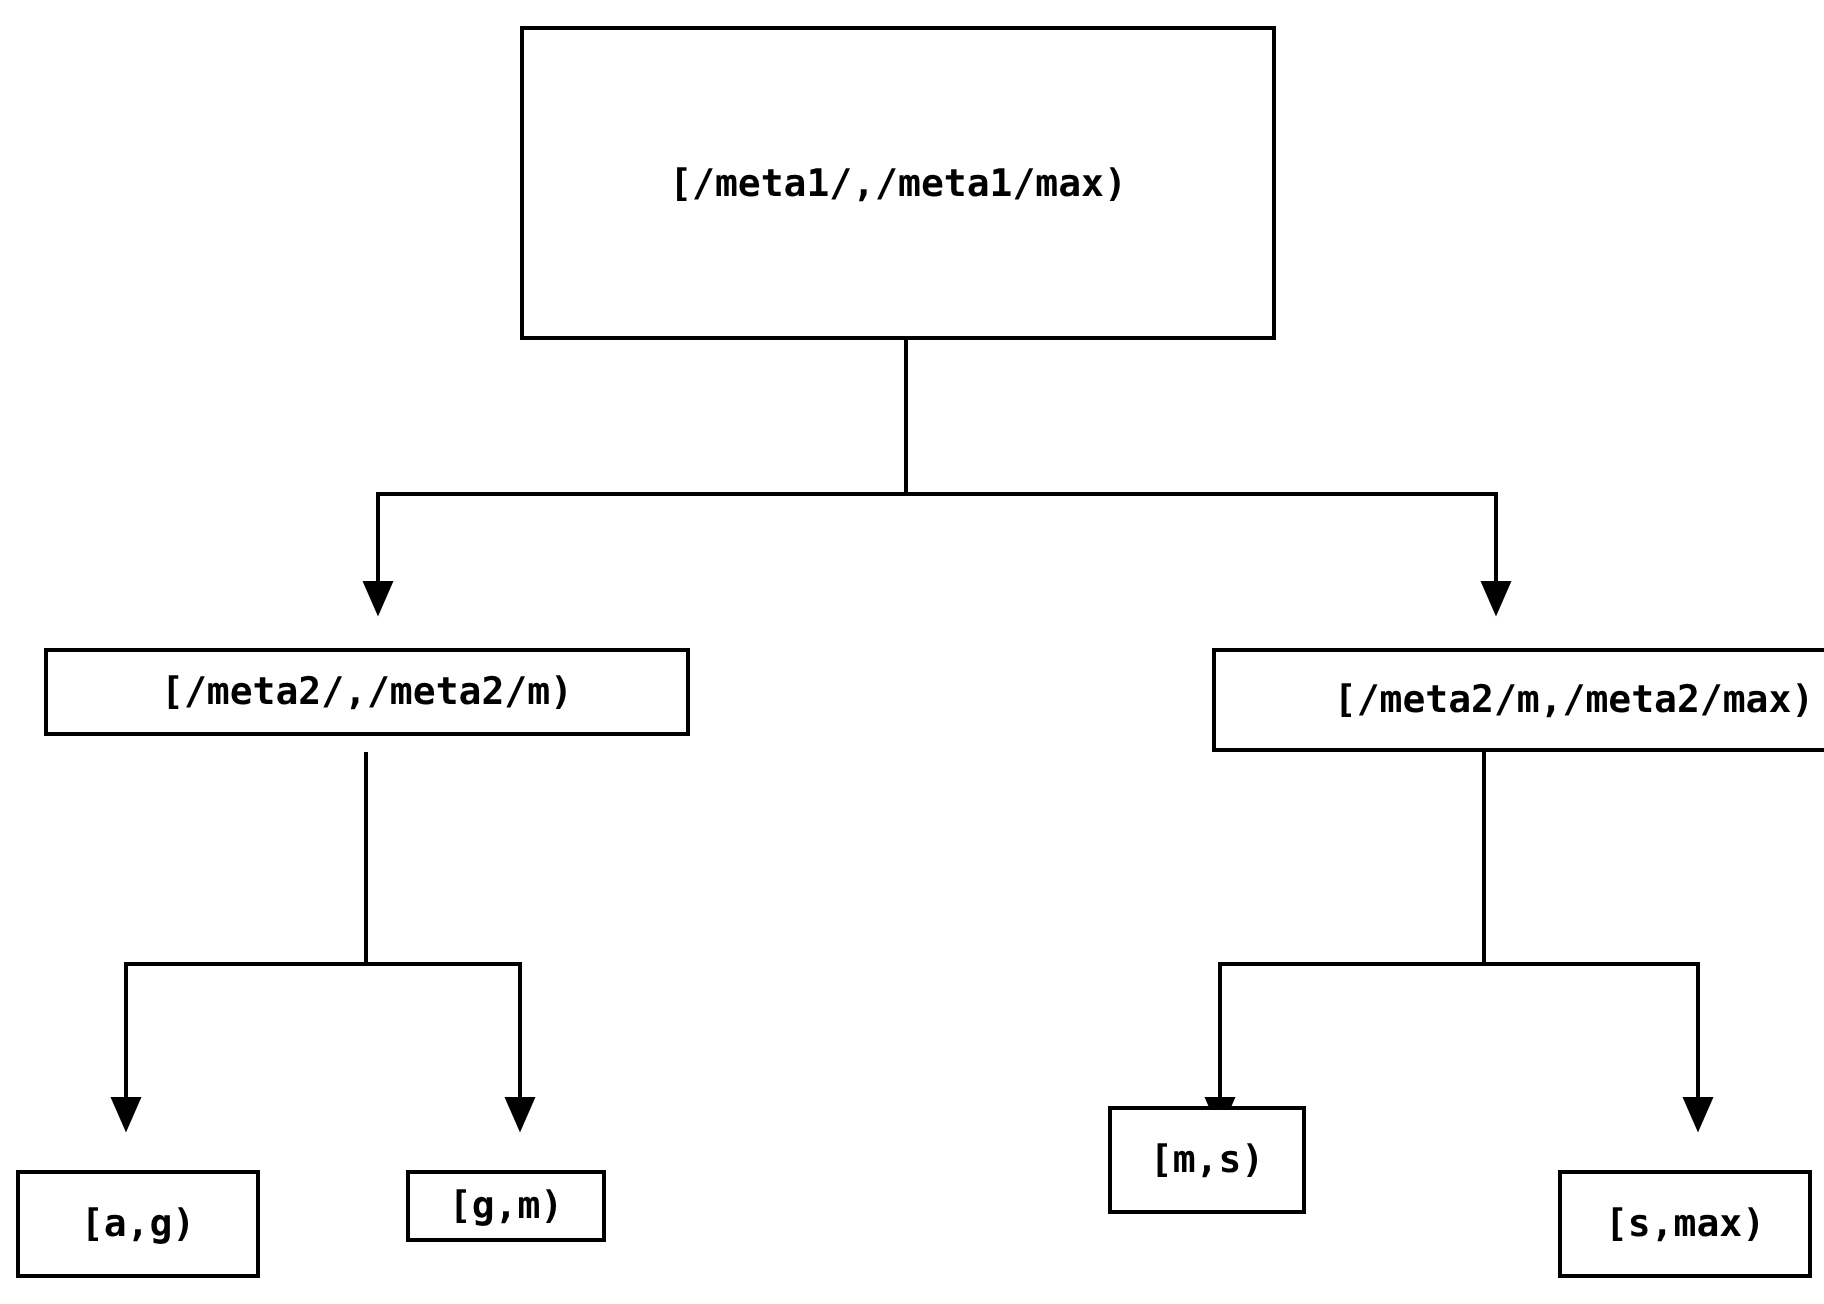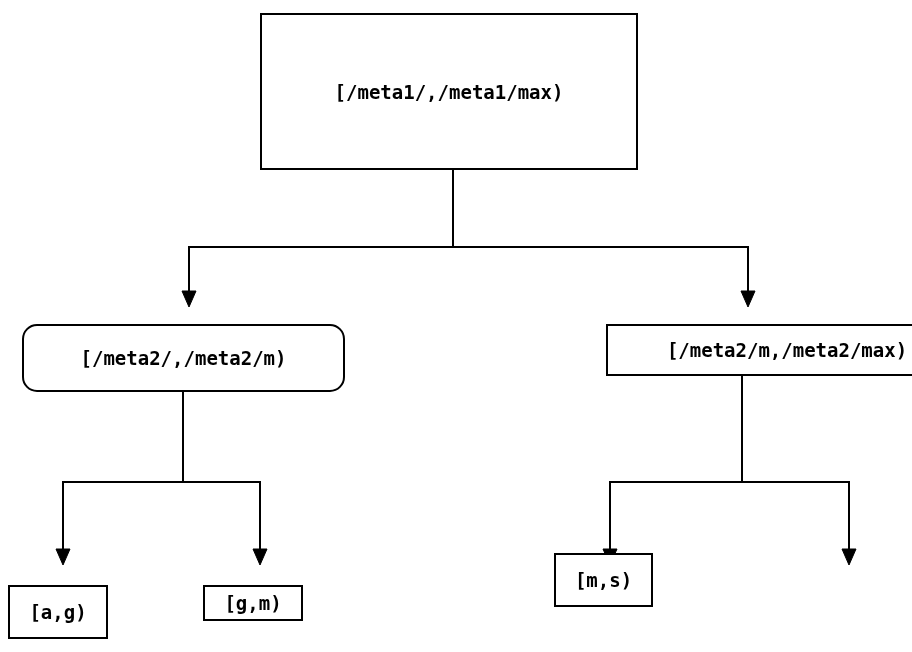--- a/index.html
+++ b/index.html
@@ -38,23 +38,23 @@
     background: #ffffff;
     color: #000000;
     display: flex;
     align-items: center;
     justify-content: center;
     font-size: 19px;
     font-weight: bold;
     white-space: nowrap;
   }
   .node-root  { left: 260px; top: 13px;  width: 378px; height: 157px; }
-  .node-l2a   { left: 22px;  top: 324px; width: 323px; height: 68px; border-radius: 15px; }
+  .node-l2a   { left: 22px;  top: 324px; width: 323px; height: 44px; }
   .node-l2b   { left: 606px; top: 324px; width: 362px; height: 52px; }
-  .node-leaf1 { left: 8px;   top: 585px; width: 100px; height: 54px; }
+  .node-leaf1 { left: 8px;   top: 585px; width: 122px; height: 54px; }
   .node-leaf2 { left: 203px; top: 585px; width: 100px; height: 36px; }
   .node-leaf3 { left: 554px; top: 553px; width: 99px;  height: 54px; }
   .node-leaf4 { left: 779px; top: 585px; width: 127px; height: 54px; }
 </style>
 </head>
 <body>
 
 <div class="canvas">
 
   <svg class="edges" viewBox="0 0 912 652" xmlns="http://www.w3.org/2000/svg">
@@ -95,14 +95,17 @@
   </div>
 
   <div class="node node-leaf2">
     <span>[g,m)</span>
   </div>
 
   <div class="node node-leaf3">
     <span>[m,s)</span>
   </div>
 
+  <div class="node node-leaf4">
+    <span>[s,max)</span>
+  </div>
 
 </div>
 
 </body></html>

